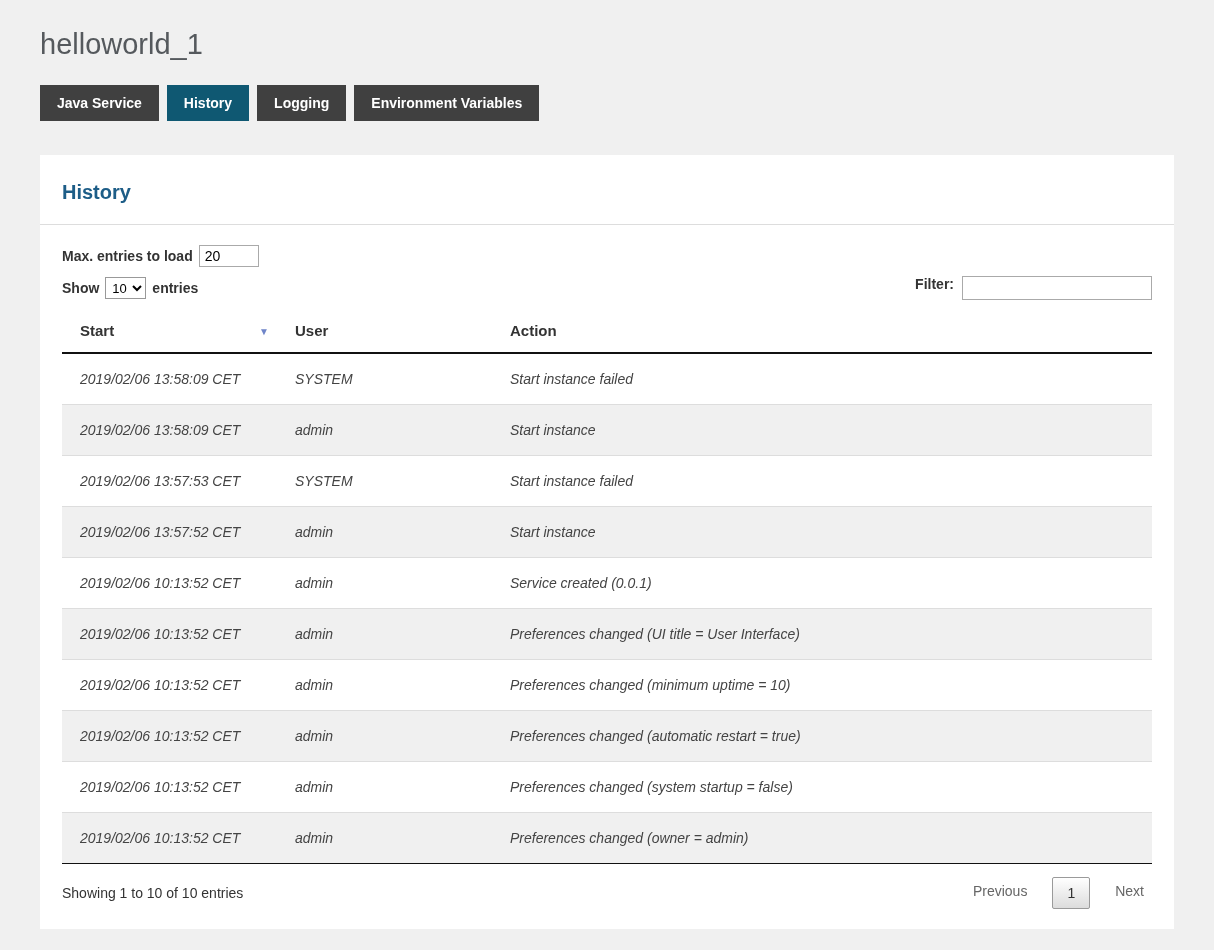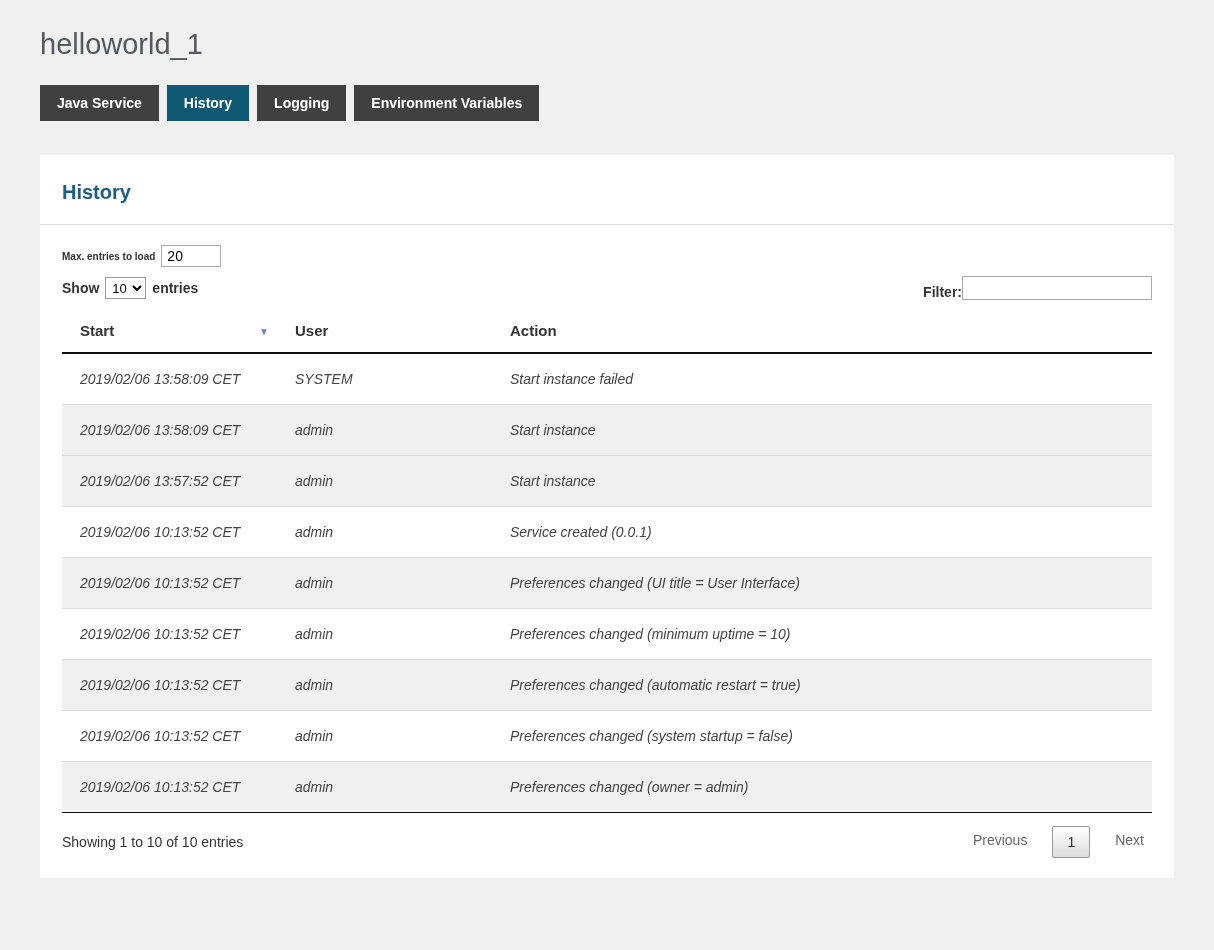--- a/index.html
+++ b/index.html
@@ -29,35 +29,35 @@
   }
   .tab.active { background: #0f5872; }
 
   .card { background: #ffffff; width: 1134px; }
   .card-head { padding: 26px 22px 20px 22px; border-bottom: 1px solid #ddd; }
   .panel-heading { font-size: 20px; font-weight: 700; color: #1d5d87; }
 
   .card-body { padding: 20px 22px 0 22px; }
 
   .max-entries-row { display: flex; align-items: center; gap: 6px; margin-bottom: 9px; }
-  .max-entries-row label { font-size: 10px; font-weight: 700; color: #333; }
+  .max-entries-row label { font-size: 14px; font-weight: 700; color: #333; }
   .max-entries-row input {
     width: 60px; height: 22px;
     border: 1px solid #aaa;
     font-size: 14px; font-family: "Liberation Sans", sans-serif;
     padding: 1px 5px;
   }
 
   .show-filter-row { display: flex; justify-content: space-between; align-items: center; margin-bottom: 14px; }
   .show-entries { display: flex; align-items: center; gap: 6px; font-size: 14px; font-weight: 700; }
   .show-entries select {
     font-size: 13px; font-family: "Liberation Sans", sans-serif;
     border: 1px solid #999; padding: 1px 2px; height: 22px; background: #fff;
   }
-  .filter-box { display: flex; align-items: flex-end; gap: 0; border-radius: 6px; }
+  .filter-box { display: flex; align-items: flex-start; gap: 8px; border-radius: 6px; }
   .filter-box label { font-size: 14px; font-weight: 700; }
   .filter-box input {
     width: 190px; height: 24px;
     border: 1px solid #aaa;
     font-size: 14px; font-family: "Liberation Sans", sans-serif;
     padding: 1px 6px;
   }
 
   table.history { width: 100%; border-collapse: collapse; border-bottom: 1px solid #111; }
   table.history th {
@@ -156,20 +156,25 @@
         <tr class="row-odd">
           <td>2019/02/06 13:58:09 CET</td>
           <td>SYSTEM</td>
           <td>Start instance failed</td>
         </tr>
         <tr class="row-even">
           <td>2019/02/06 13:58:09 CET</td>
           <td>admin</td>
           <td>Start instance</td>
         </tr>
+        <tr class="row-odd">
+          <td>2019/02/06 13:57:53 CET</td>
+          <td>SYSTEM</td>
+          <td>Start instance failed</td>
+        </tr>
         <tr class="row-even">
           <td>2019/02/06 13:57:52 CET</td>
           <td>admin</td>
           <td>Start instance</td>
         </tr>
         <tr class="row-odd">
           <td>2019/02/06 10:13:52 CET</td>
           <td>admin</td>
           <td>Service created (0.0.1)</td>
         </tr>

